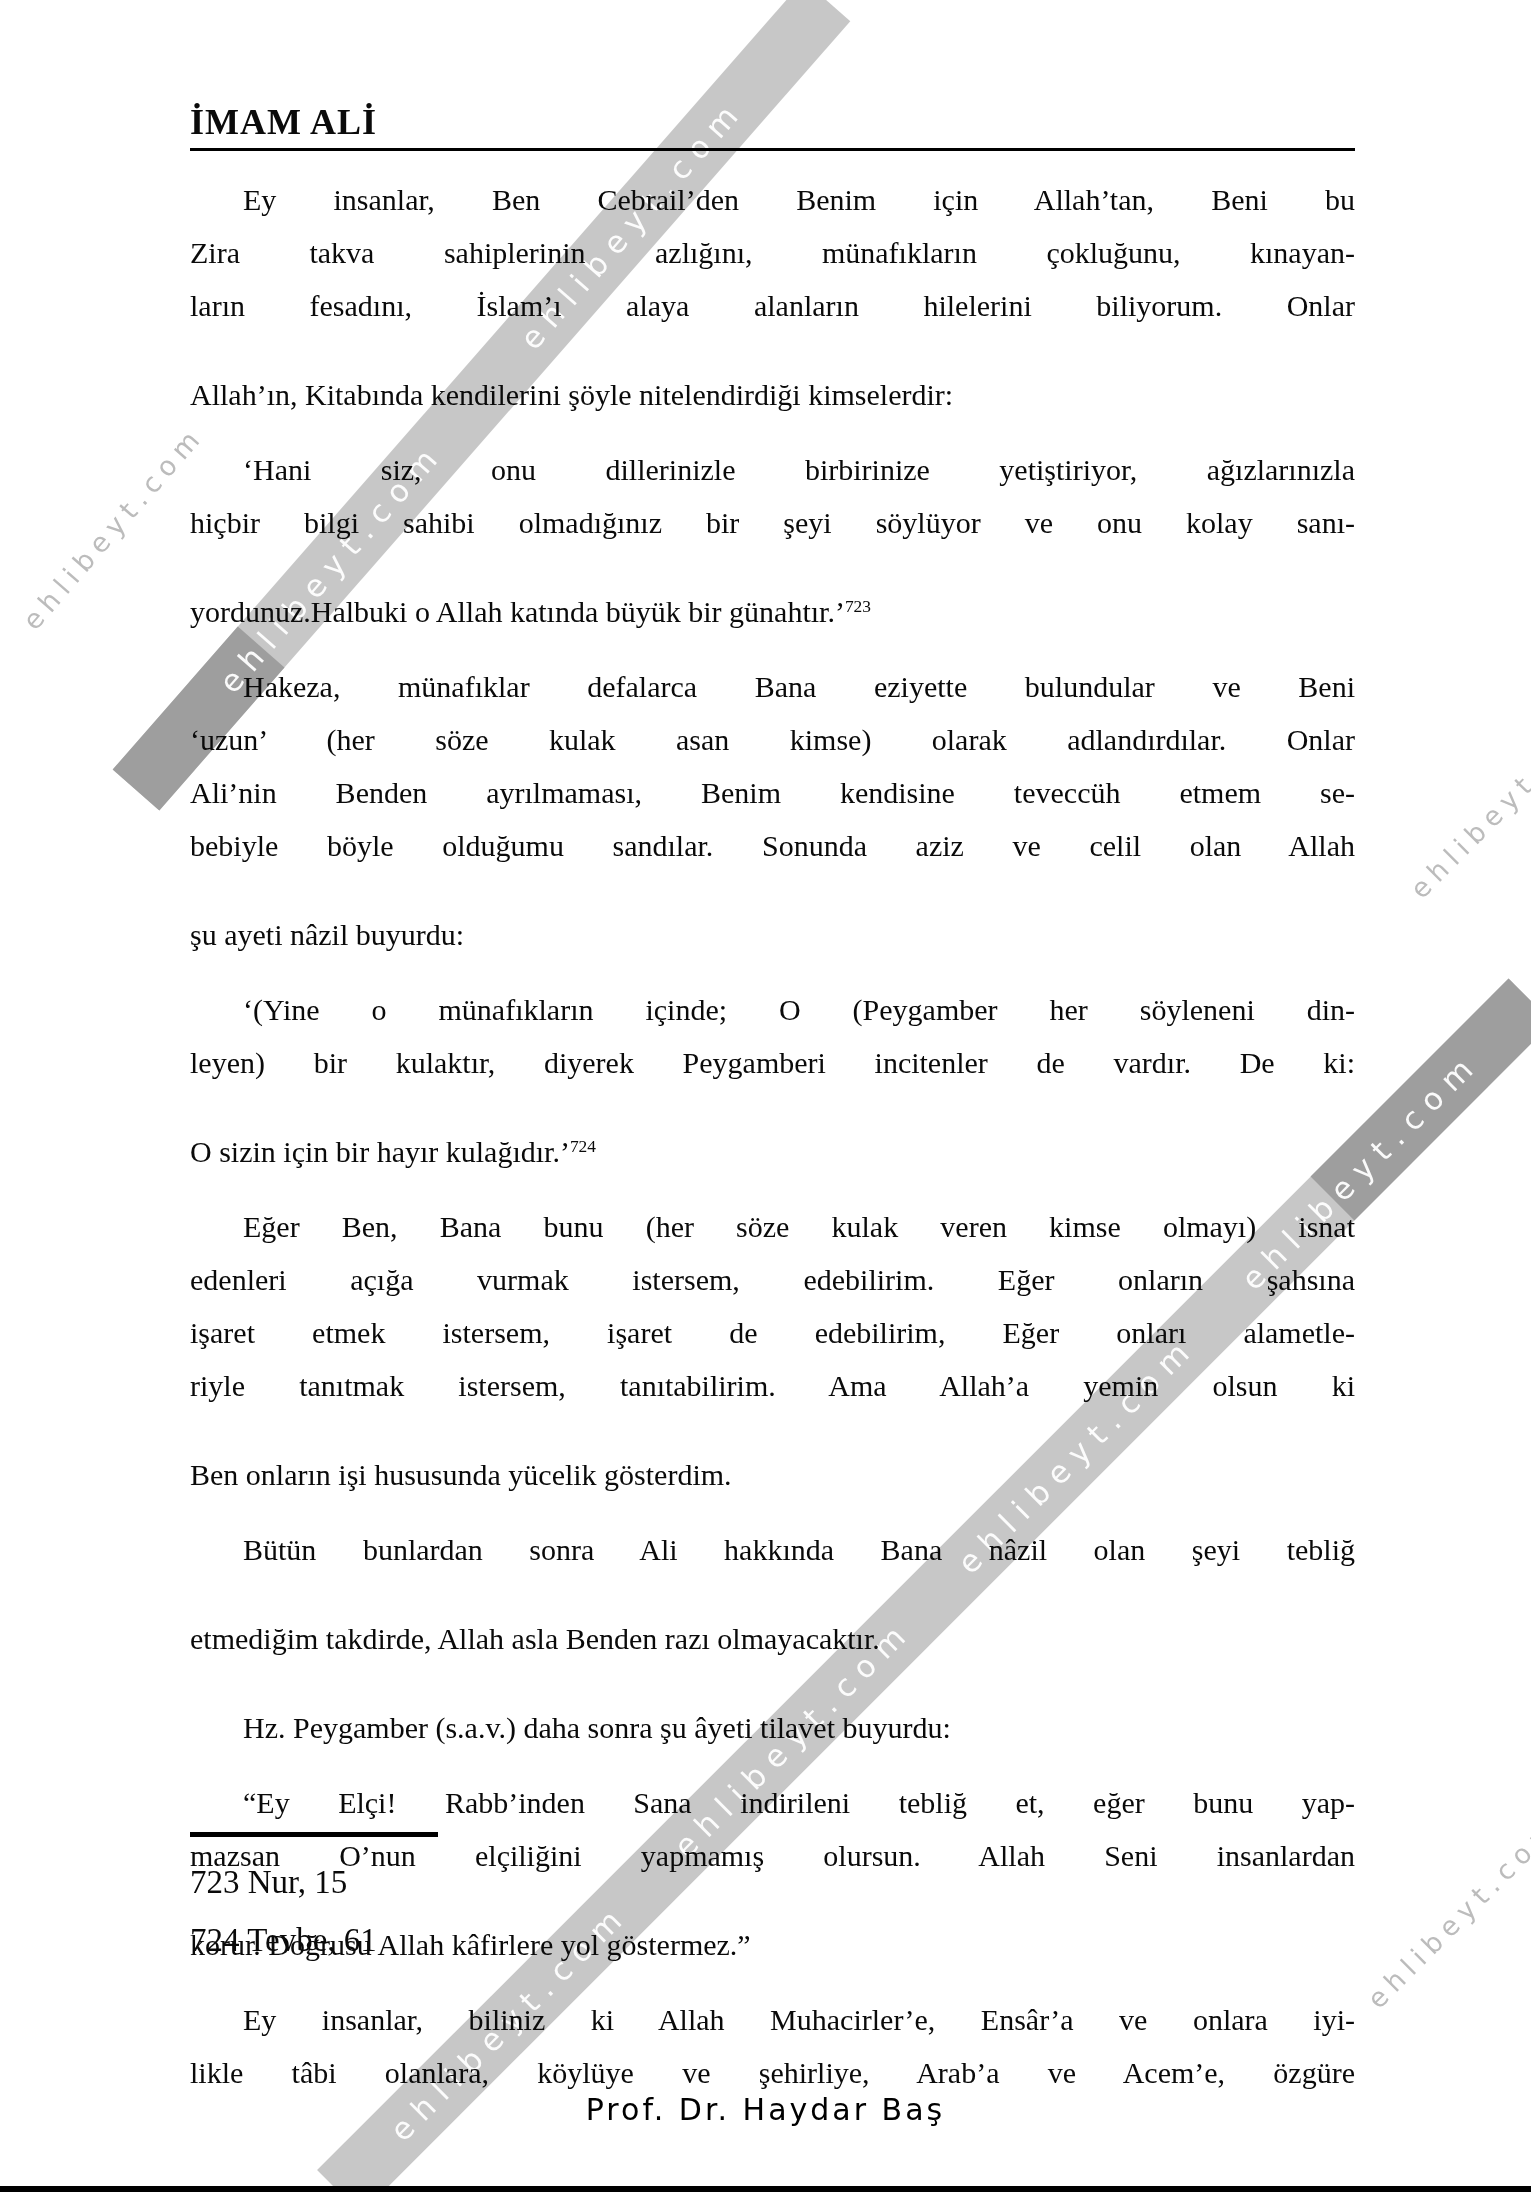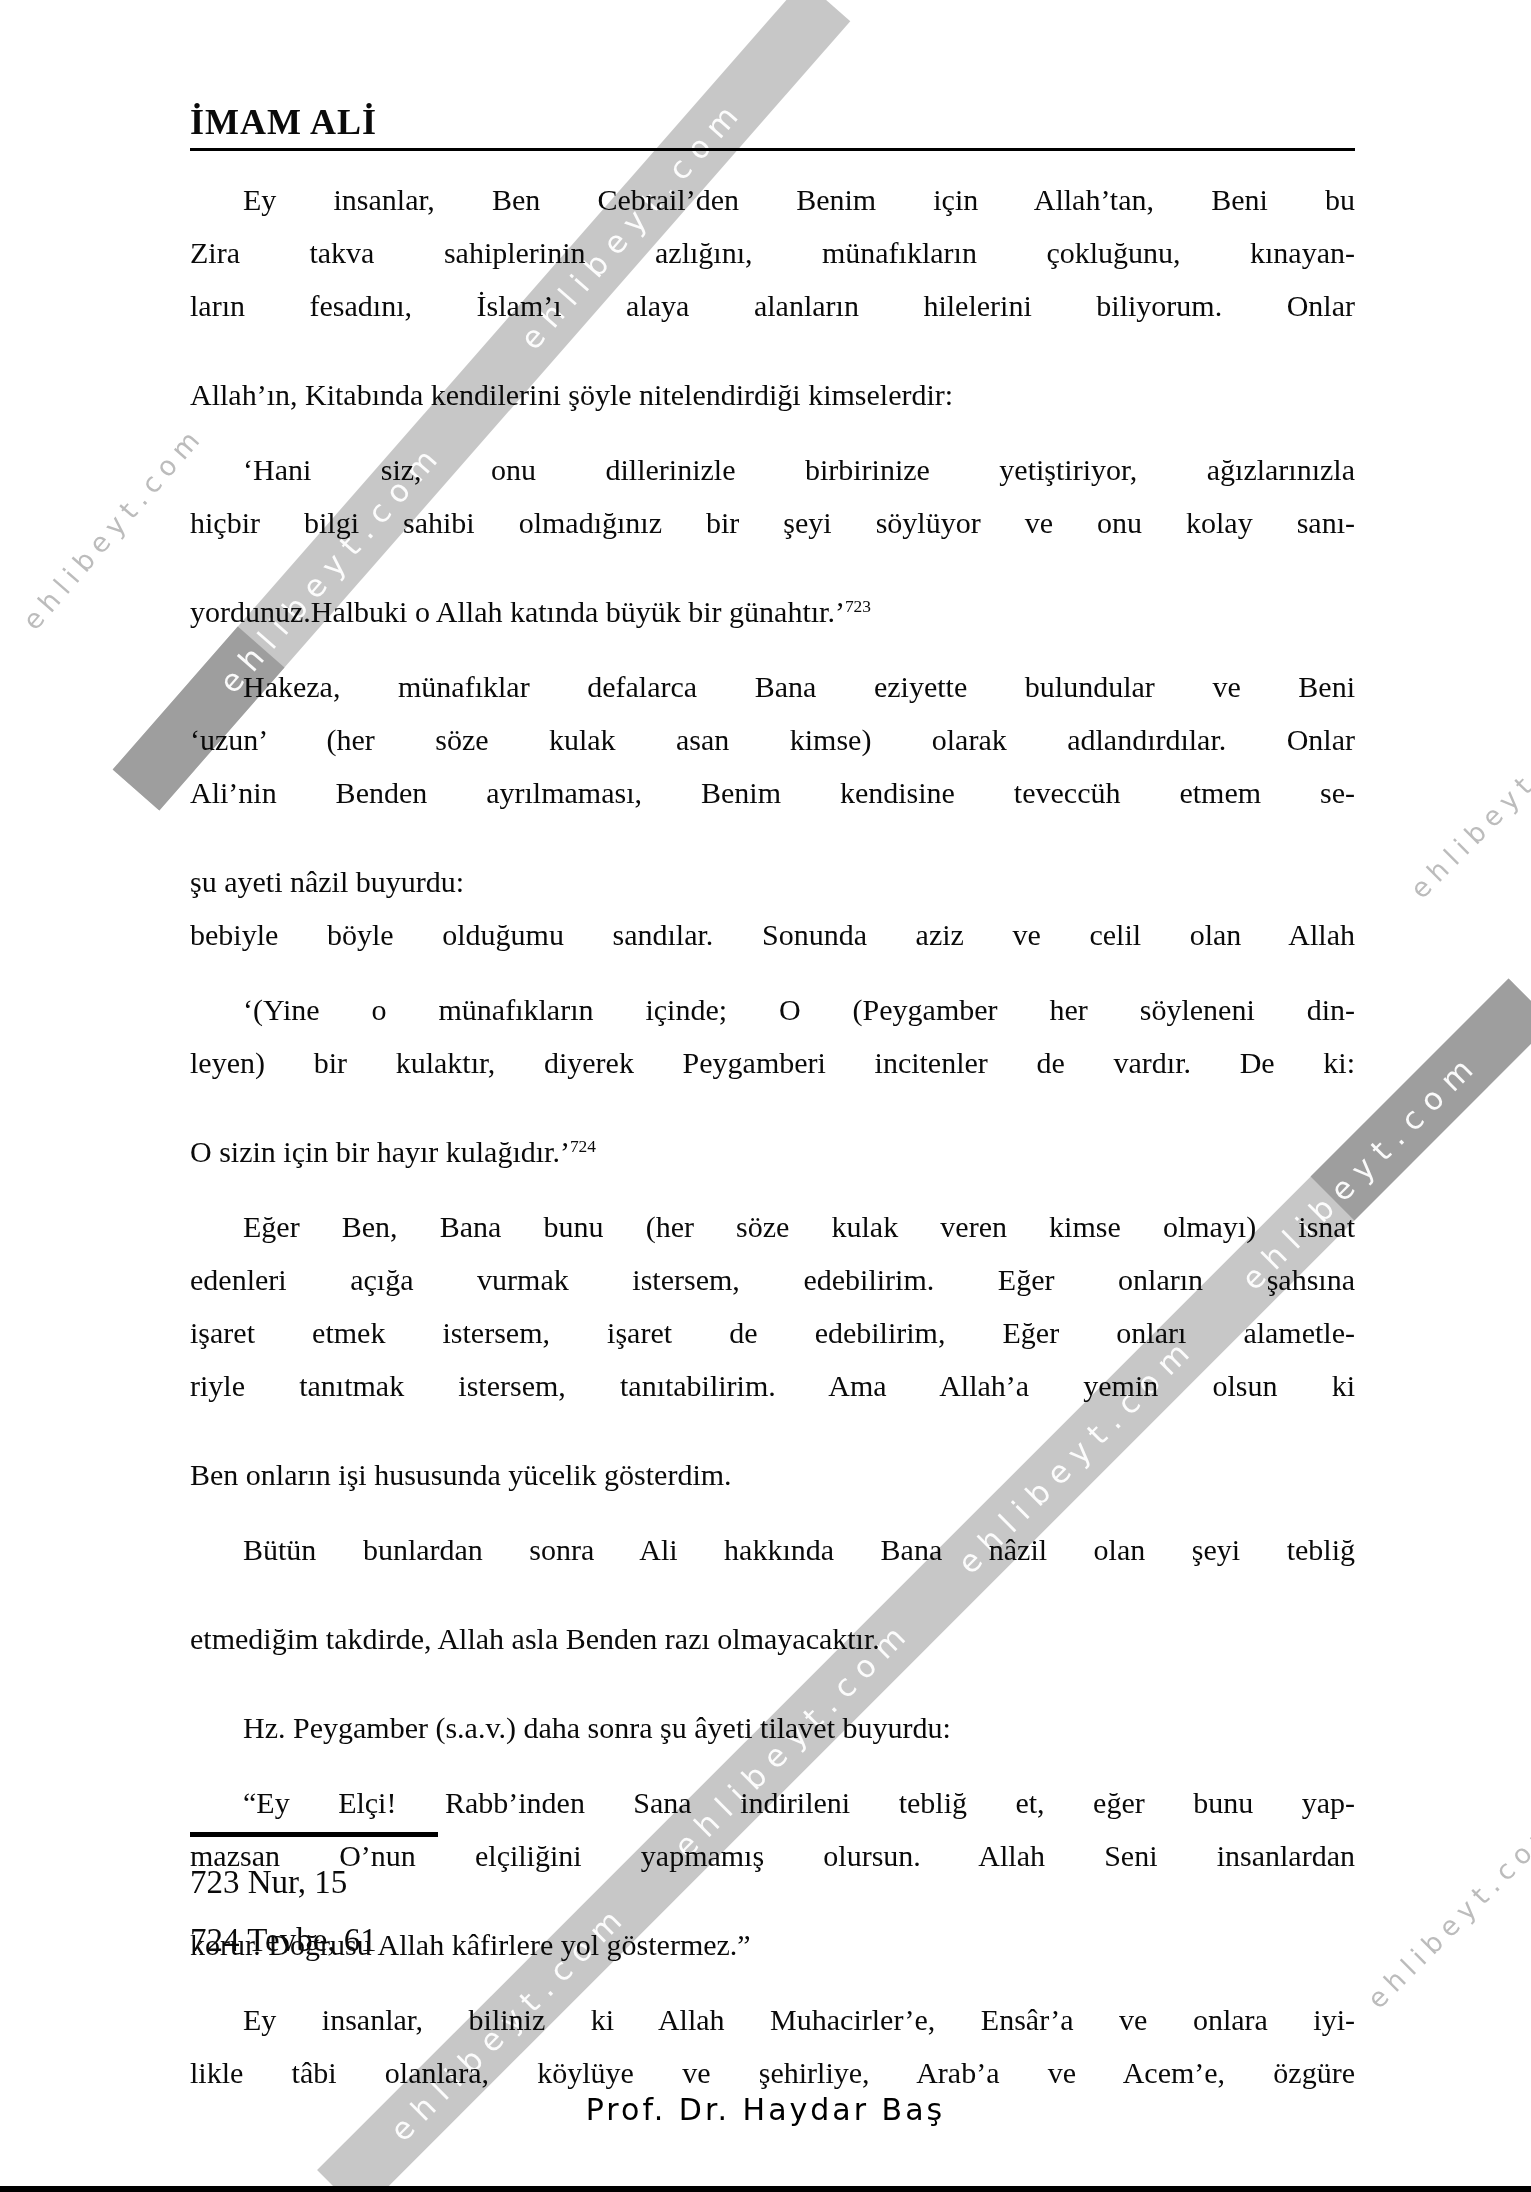--- a/index.html
+++ b/index.html
@@ -170,22 +170,22 @@
         </div>
         <div class="para">
           <div class="line first">‘Hani siz, onu dillerinizle birbirinize yetiştiriyor, ağızlarınızla</div>
           <div class="line">hiçbir bilgi sahibi olmadığınız bir şeyi söylüyor ve onu kolay sanı-</div>
           <div class="line last">yordunuz.Halbuki o Allah katında büyük bir günahtır.’<sup>723</sup></div>
         </div>
         <div class="para">
           <div class="line first">Hakeza, münafıklar defalarca Bana eziyette bulundular ve Beni</div>
           <div class="line">‘uzun’ (her söze kulak asan kimse) olarak adlandırdılar. Onlar</div>
           <div class="line">Ali’nin Benden ayrılmaması, Benim kendisine teveccüh etmem se-</div>
+          <div class="line">bebiyle böyle olduğumu sandılar. Sonunda aziz ve celil olan Allah</div>
           <div class="line last">şu ayeti nâzil buyurdu:</div>
-          <div class="line">bebiyle böyle olduğumu sandılar. Sonunda aziz ve celil olan Allah</div>
         </div>
         <div class="para">
           <div class="line first">‘(Yine o münafıkların içinde; O (Peygamber her söyleneni din-</div>
           <div class="line">leyen) bir kulaktır, diyerek Peygamberi incitenler de vardır. De ki:</div>
           <div class="line last">O sizin için bir hayır kulağıdır.’<sup>724</sup></div>
         </div>
         <div class="para">
           <div class="line first">Eğer Ben, Bana bunu (her söze kulak veren kimse olmayı) isnat</div>
           <div class="line">edenleri açığa vurmak istersem, edebilirim. Eğer onların şahsına</div>
           <div class="line">işaret etmek istersem, işaret de edebilirim, Eğer onları alametle-</div>

